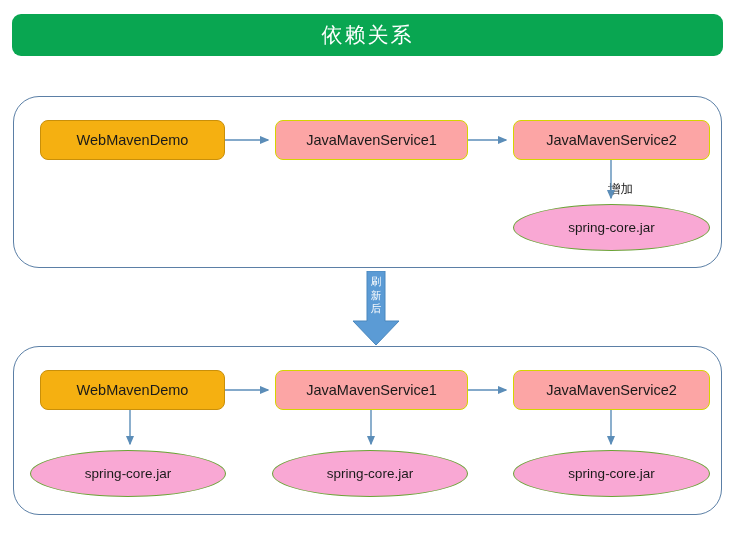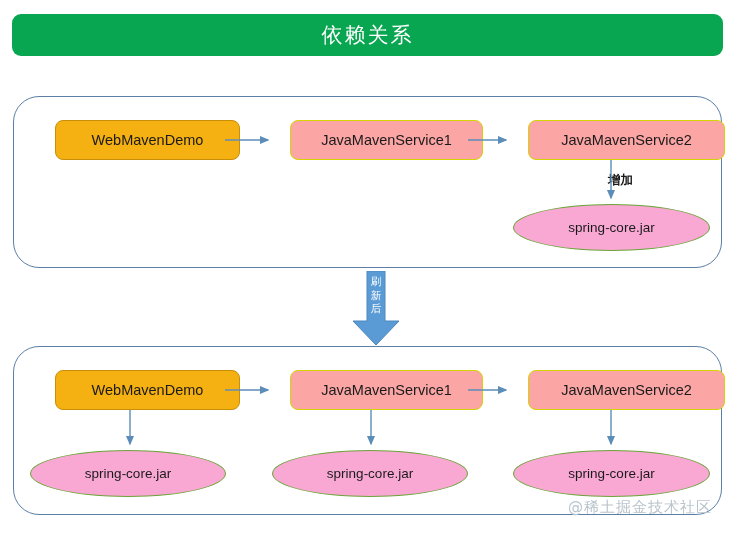--- a/index.html
+++ b/index.html
@@ -58,21 +58,20 @@
   .node {
     position: absolute;
     box-sizing: border-box;
     border-radius: 8px;
     display: flex;
     align-items: center;
     justify-content: center;
     font-size: 14.5px;
     line-height: 1;
     white-space: nowrap;
-    margin-left: 15px;
   }
   .node.orange {
     background: #f5b011;
     border: 1.3px solid #c98f09;
   }
   .node.yellow {
     background: #fca5a5;
     border: 1.3px solid #d4d400;
   }
 
@@ -155,21 +154,21 @@
   <div class="panel" id="panel-before"></div>
 
   <div class="node orange" style="left:40px;  top:120px; width:185px; height:40px;">WebMavenDemo</div>
 
   <div class="node yellow" style="left:275px; top:120px; width:193px; height:40px;">JavaMavenService1</div>
 
   <div class="node yellow" style="left:513px; top:120px; width:197px; height:40px;">JavaMavenService2</div>
 
   <div class="jar" style="left:513px; top:204px; width:197px; height:47px;">spring-core.jar</div>
 
-  <div class="edge-label" style="left:608px; top:172px;font-weight:bold;">增加</div>
+  <div class="edge-label" style="left:608px; top:181px;">增加</div>
 
   <div class="block-arrow">
     <svg width="48" height="75" viewBox="0 0 48 75">
       <polygon points="15,0 33,0 33,50 47,50 24,74 1,50 15,50" fill="#5b9bd5" stroke="#4a87bd" stroke-width="1"></polygon>
     </svg>
     <div class="ba-label">
       <span>刷</span>
       <span>新</span>
       <span>后</span>
     </div>
@@ -202,15 +201,14 @@
     <line x1="611" y1="160" x2="611" y2="198" stroke="#5b8db8" stroke-width="1.4" marker-end="url(#ah)"></line>
 
     <line x1="225" y1="390" x2="268" y2="390" stroke="#5b8db8" stroke-width="1.4" marker-end="url(#ah)"></line>
     <line x1="468" y1="390" x2="506" y2="390" stroke="#5b8db8" stroke-width="1.4" marker-end="url(#ah)"></line>
 
     <line x1="130" y1="410" x2="130" y2="444" stroke="#5b8db8" stroke-width="1.4" marker-end="url(#ah)"></line>
     <line x1="371" y1="410" x2="371" y2="444" stroke="#5b8db8" stroke-width="1.4" marker-end="url(#ah)"></line>
     <line x1="611" y1="410" x2="611" y2="444" stroke="#5b8db8" stroke-width="1.4" marker-end="url(#ah)"></line>
   </svg>
 
-  <div class="watermark">@稀土掘金技术社区</div>
 
 </div>
 
 </body></html>

